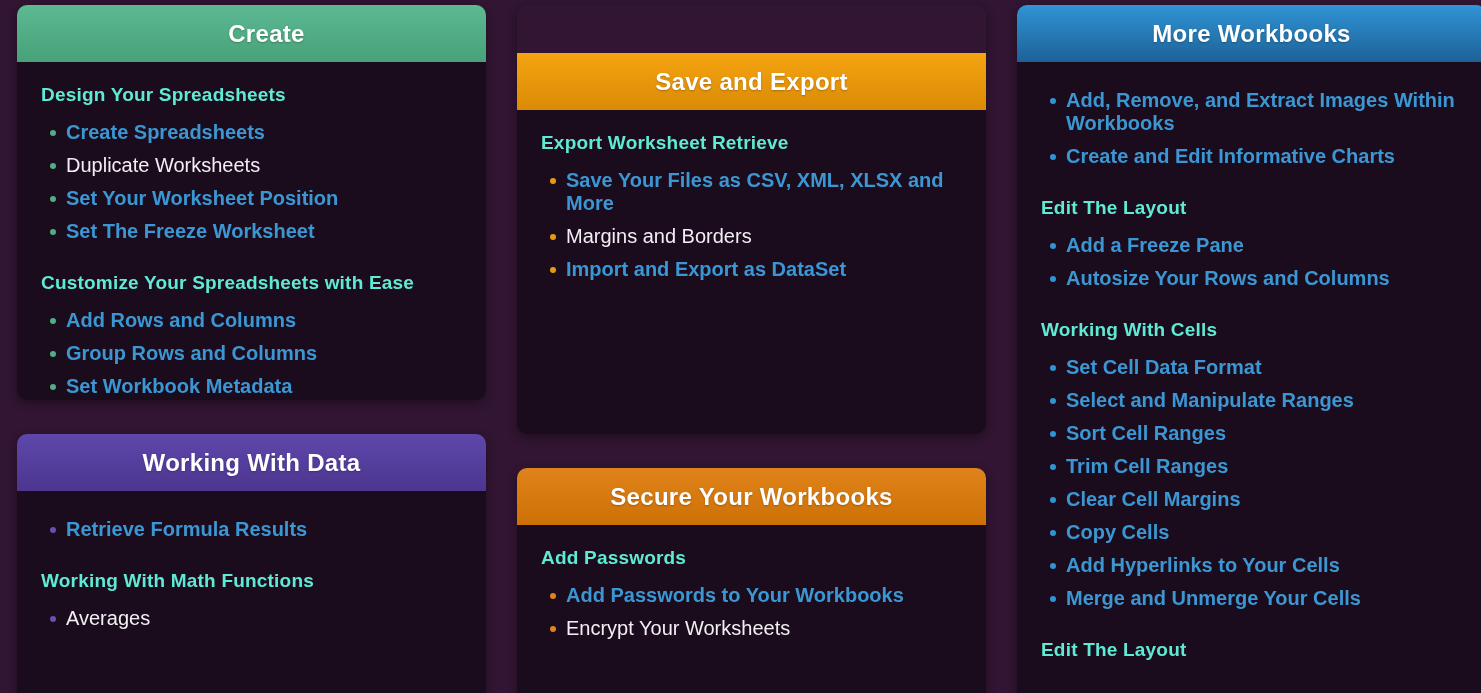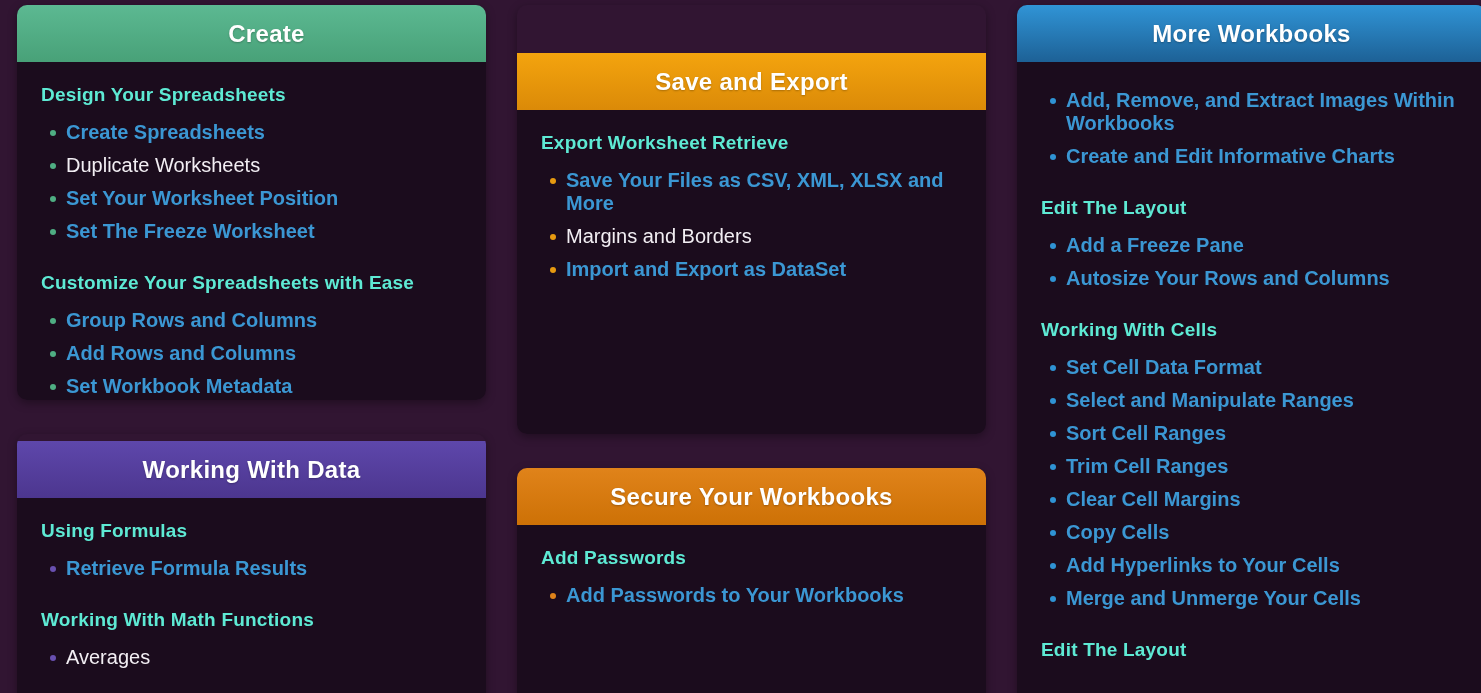--- a/index.html
+++ b/index.html
@@ -27,21 +27,21 @@
   .card-save   .card-body { height:324px; }
   .card-wwd    .card-body { height:430px; }
   .card-secure .card-body { height:430px; }
   .card-edit   .card-body { height:820px; }
 
   
   .v-green  .card-header { background:linear-gradient(180deg,#5cb992 0%,#48a178 100%);padding-left:30px; }
   .v-gold   .card-header { background:linear-gradient(180deg,#f4a40e 0%,#db8a08 100%);margin-top:48px; }
   .v-orange .card-header { background:linear-gradient(180deg,#e0831a 0%,#cd7106 100%); }
   .v-blue   .card-header { background:linear-gradient(180deg,#3094d6 0%,#1d6196 100%); }
-  .v-purple .card-header { background:linear-gradient(180deg,#5e47ab 0%,#4c368f 100%);margin-top:7px; }
+  .v-purple .card-header { background:linear-gradient(180deg,#5e47ab 0%,#4c368f 100%); }
 
   .sec-heading {
     color:#5eead4; font-size:19px; font-weight:bold; letter-spacing:.2px;
     margin:24px 0 10px;
   }
   section:first-child .sec-heading { margin-top:0; }
 
   ul.items { list-style:none; }
   ul.items li {
     position:relative; padding:5px 0 5px 25px;
@@ -78,35 +78,34 @@
           <ul class="items">
             <li><a>Create Spreadsheets</a></li>
             <li><span>Duplicate Worksheets</span></li>
             <li><a>Set Your Worksheet Position</a></li>
             <li><a>Set The Freeze Worksheet</a></li>
           </ul>
         </section>
         <section>
           <h3 class="sec-heading">Customize Your Spreadsheets with Ease</h3>
           <ul class="items">
+            <li><a>Add Rows and Columns</a></li>
             <li><a>Group Rows and Columns</a></li>
-            <li><a>Add Rows and Columns</a></li>
             <li><a>Set Workbook Metadata</a></li>
           </ul>
         </section>
       </div>
     </div>
 
     <div class="card card-wwd v-purple">
       <div class="card-header">
         <span class="card-title">Working With Data</span>
       </div>
       <div class="card-body">
         <section>
-          <h3 class="sec-heading">Using Formulas</h3>
           <ul class="items">
             <li><a>Retrieve Formula Results</a></li>
           </ul>
         </section>
         <section>
           <h3 class="sec-heading">Working With Math Functions</h3>
           <ul class="items">
             <li><span>Averages</span></li>
           </ul>
         </section>
@@ -135,20 +134,21 @@
 
     <div class="card card-secure v-orange">
       <div class="card-header">
         <span class="card-title">Secure Your Workbooks</span>
       </div>
       <div class="card-body">
         <section>
           <h3 class="sec-heading">Add Passwords</h3>
           <ul class="items">
             <li><a>Add Passwords to Your Workbooks</a></li>
+            <li><span>Encrypt Your Worksheets</span></li>
           </ul>
         </section>
       </div>
     </div>
 
   </div>
 
   <div class="col">
 
     <div class="card card-edit v-blue">

